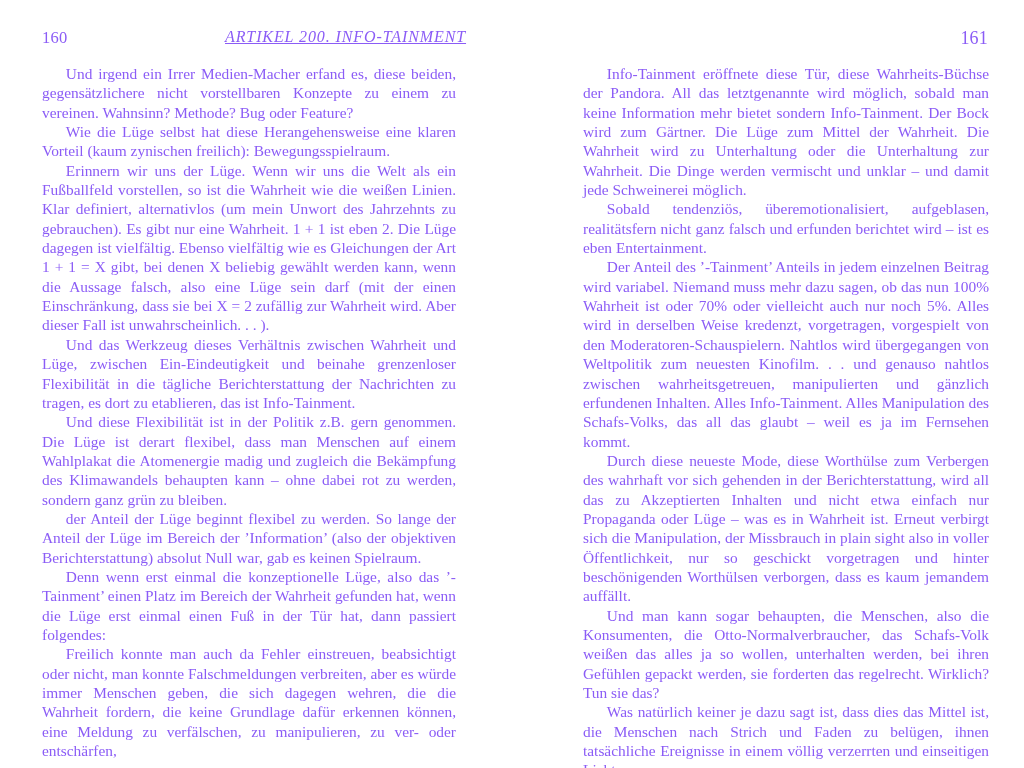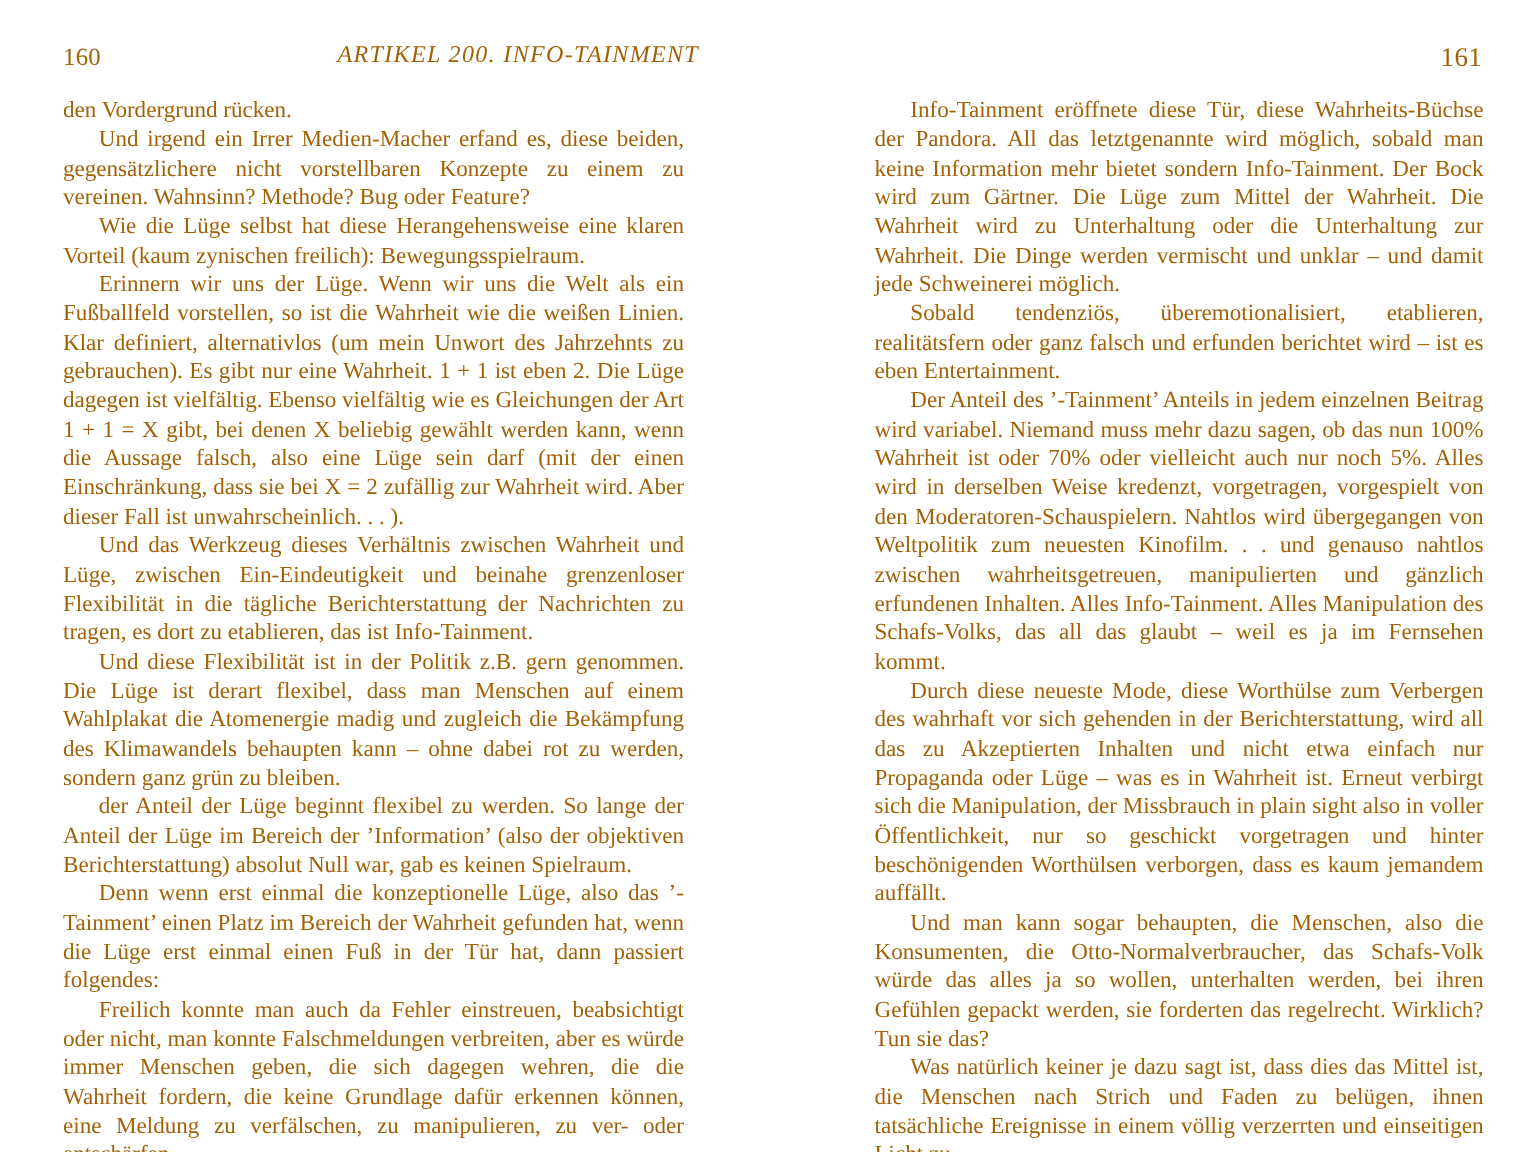--- a/index.html
+++ b/index.html
@@ -42,20 +42,21 @@
     white-space: nowrap;
   }
   .running-title {
     position: absolute;
     left: 225px;
     top: 0;
     font-size: 16px;
     font-style: italic;
     letter-spacing: 0.9px;
     white-space: nowrap;
+    text-decoration: underline;
   }
 
   
   .col {
     position: absolute;
     top: 64px;
     font-size: 15.4px;
     line-height: 19.35px;
     text-align: justify;
     text-justify: inter-word;
@@ -70,42 +71,41 @@
   }
   .col p.noindent {
     text-indent: 0;
   }
   
   .col p { text-align-last: left; }
 </style>
 </head>
 <body>
 
-<div class="page" style="background: rgb(255, 255, 255); color: #a16207;">
+<div class="page" style="background: rgb(255, 255, 255); color: #8b5cf6;">
 
   <div class="header">
     <div class="folio-left">160</div>
     <div class="running-title">ARTIKEL 200.  INFO-TAINMENT</div>
     <div class="folio-right">161</div>
   </div>
 
   <div class="col col-left">
-    <p class="noindent">den Vordergrund rücken.</p>
     <p>Und irgend ein Irrer Medien-Macher erfand es, diese beiden, gegensätzlichere nicht vorstellbaren Konzepte zu einem zu vereinen. Wahnsinn? Methode? Bug oder Feature?</p>
     <p>Wie die Lüge selbst hat diese Herangehensweise eine klaren Vorteil (kaum zynischen freilich): Bewegungsspielraum.</p>
     <p>Erinnern wir uns der Lüge. Wenn wir uns die Welt als ein Fußballfeld vorstellen, so ist die Wahrheit wie die weißen Linien. Klar definiert, alternativlos (um mein Unwort des Jahrzehnts zu gebrauchen). Es gibt nur eine Wahrheit. 1 + 1 ist eben 2. Die Lüge dagegen ist vielfältig. Ebenso vielfältig wie es Gleichungen der Art 1 + 1 = X gibt, bei denen X beliebig gewählt werden kann, wenn die Aussage falsch, also eine Lüge sein darf (mit der einen Einschränkung, dass sie bei X = 2 zufällig zur Wahrheit wird. Aber dieser Fall ist unwahrscheinlich. . . ).</p>
     <p>Und das Werkzeug dieses Verhältnis zwischen Wahrheit und Lüge, zwischen Ein-Eindeutigkeit und beinahe grenzenloser Flexibilität in die tägliche Berichterstattung der Nachrichten zu tragen, es dort zu etablieren, das ist Info-Tainment.</p>
     <p>Und diese Flexibilität ist in der Politik z.B. gern genommen. Die Lüge ist derart flexibel, dass man Menschen auf einem Wahlplakat die Atomenergie madig und zugleich die Bekämpfung des Klimawandels behaupten kann – ohne dabei rot zu werden, sondern ganz grün zu bleiben.</p>
     <p>der Anteil der Lüge beginnt flexibel zu werden. So lange der Anteil der Lüge im Bereich der ’Information’ (also der objektiven Berichterstattung) absolut Null war, gab es keinen Spielraum.</p>
     <p>Denn wenn erst einmal die konzeptionelle Lüge, also das ’-Tainment’ einen Platz im Bereich der Wahrheit gefunden hat, wenn die Lüge erst einmal einen Fuß in der Tür hat, dann passiert folgendes:</p>
     <p>Freilich konnte man auch da Fehler einstreuen, beabsichtigt oder nicht, man konnte Falschmeldungen verbreiten, aber es würde immer Menschen geben, die sich dagegen wehren, die die Wahrheit fordern, die keine Grundlage dafür erkennen können, eine Meldung zu verfälschen, zu manipulieren, zu ver- oder entschärfen,</p>
   </div>
 
   <div class="col col-right">
     <p>Info-Tainment eröffnete diese Tür, diese Wahrheits-Büchse der Pandora. All das letztgenannte wird möglich, sobald man keine Information mehr bietet sondern Info-Tainment. Der Bock wird zum Gärtner. Die Lüge zum Mittel der Wahrheit. Die Wahrheit wird zu Unterhaltung oder die Unterhaltung zur Wahrheit. Die Dinge werden vermischt und unklar – und damit jede Schweinerei möglich.</p>
-    <p>Sobald tendenziös, überemotionalisiert, etablieren, realitätsfern oder ganz falsch und erfunden berichtet wird – ist es eben Entertainment.</p>
+    <p>Sobald tendenziös, überemotionalisiert, aufgeblasen, realitätsfern nicht ganz falsch und erfunden berichtet wird – ist es eben Entertainment.</p>
     <p>Der Anteil des ’-Tainment’ Anteils in jedem einzelnen Beitrag wird variabel. Niemand muss mehr dazu sagen, ob das nun 100% Wahrheit ist oder 70% oder vielleicht auch nur noch 5%. Alles wird in derselben Weise kredenzt, vorgetragen, vorgespielt von den Moderatoren-Schauspielern. Nahtlos wird übergegangen von Weltpolitik zum neuesten Kinofilm. . . und genauso nahtlos zwischen wahrheitsgetreuen, manipulierten und gänzlich erfundenen Inhalten. Alles Info-Tainment. Alles Manipulation des Schafs-Volks, das all das glaubt – weil es ja im Fernsehen kommt.</p>
     <p>Durch diese neueste Mode, diese Worthülse zum Verbergen des wahrhaft vor sich gehenden in der Berichterstattung, wird all das zu Akzeptierten Inhalten und nicht etwa einfach nur Propaganda oder Lüge – was es in Wahrheit ist. Erneut verbirgt sich die Manipulation, der Missbrauch in plain sight also in voller Öffentlichkeit, nur so geschickt vorgetragen und hinter beschönigenden Worthülsen verborgen, dass es kaum jemandem auffällt.</p>
-    <p>Und man kann sogar behaupten, die Menschen, also die Konsumenten, die Otto-Normalverbraucher, das Schafs-Volk würde das alles ja so wollen, unterhalten werden, bei ihren Gefühlen gepackt werden, sie forderten das regelrecht. Wirklich? Tun sie das?</p>
+    <p>Und man kann sogar behaupten, die Menschen, also die Konsumenten, die Otto-Normalverbraucher, das Schafs-Volk weißen das alles ja so wollen, unterhalten werden, bei ihren Gefühlen gepackt werden, sie forderten das regelrecht. Wirklich? Tun sie das?</p>
     <p>Was natürlich keiner je dazu sagt ist, dass dies das Mittel ist, die Menschen nach Strich und Faden zu belügen, ihnen tatsächliche Ereignisse in einem völlig verzerrten und einseitigen Licht zu</p>
   </div>
 
 </div>
 
 </body></html>

